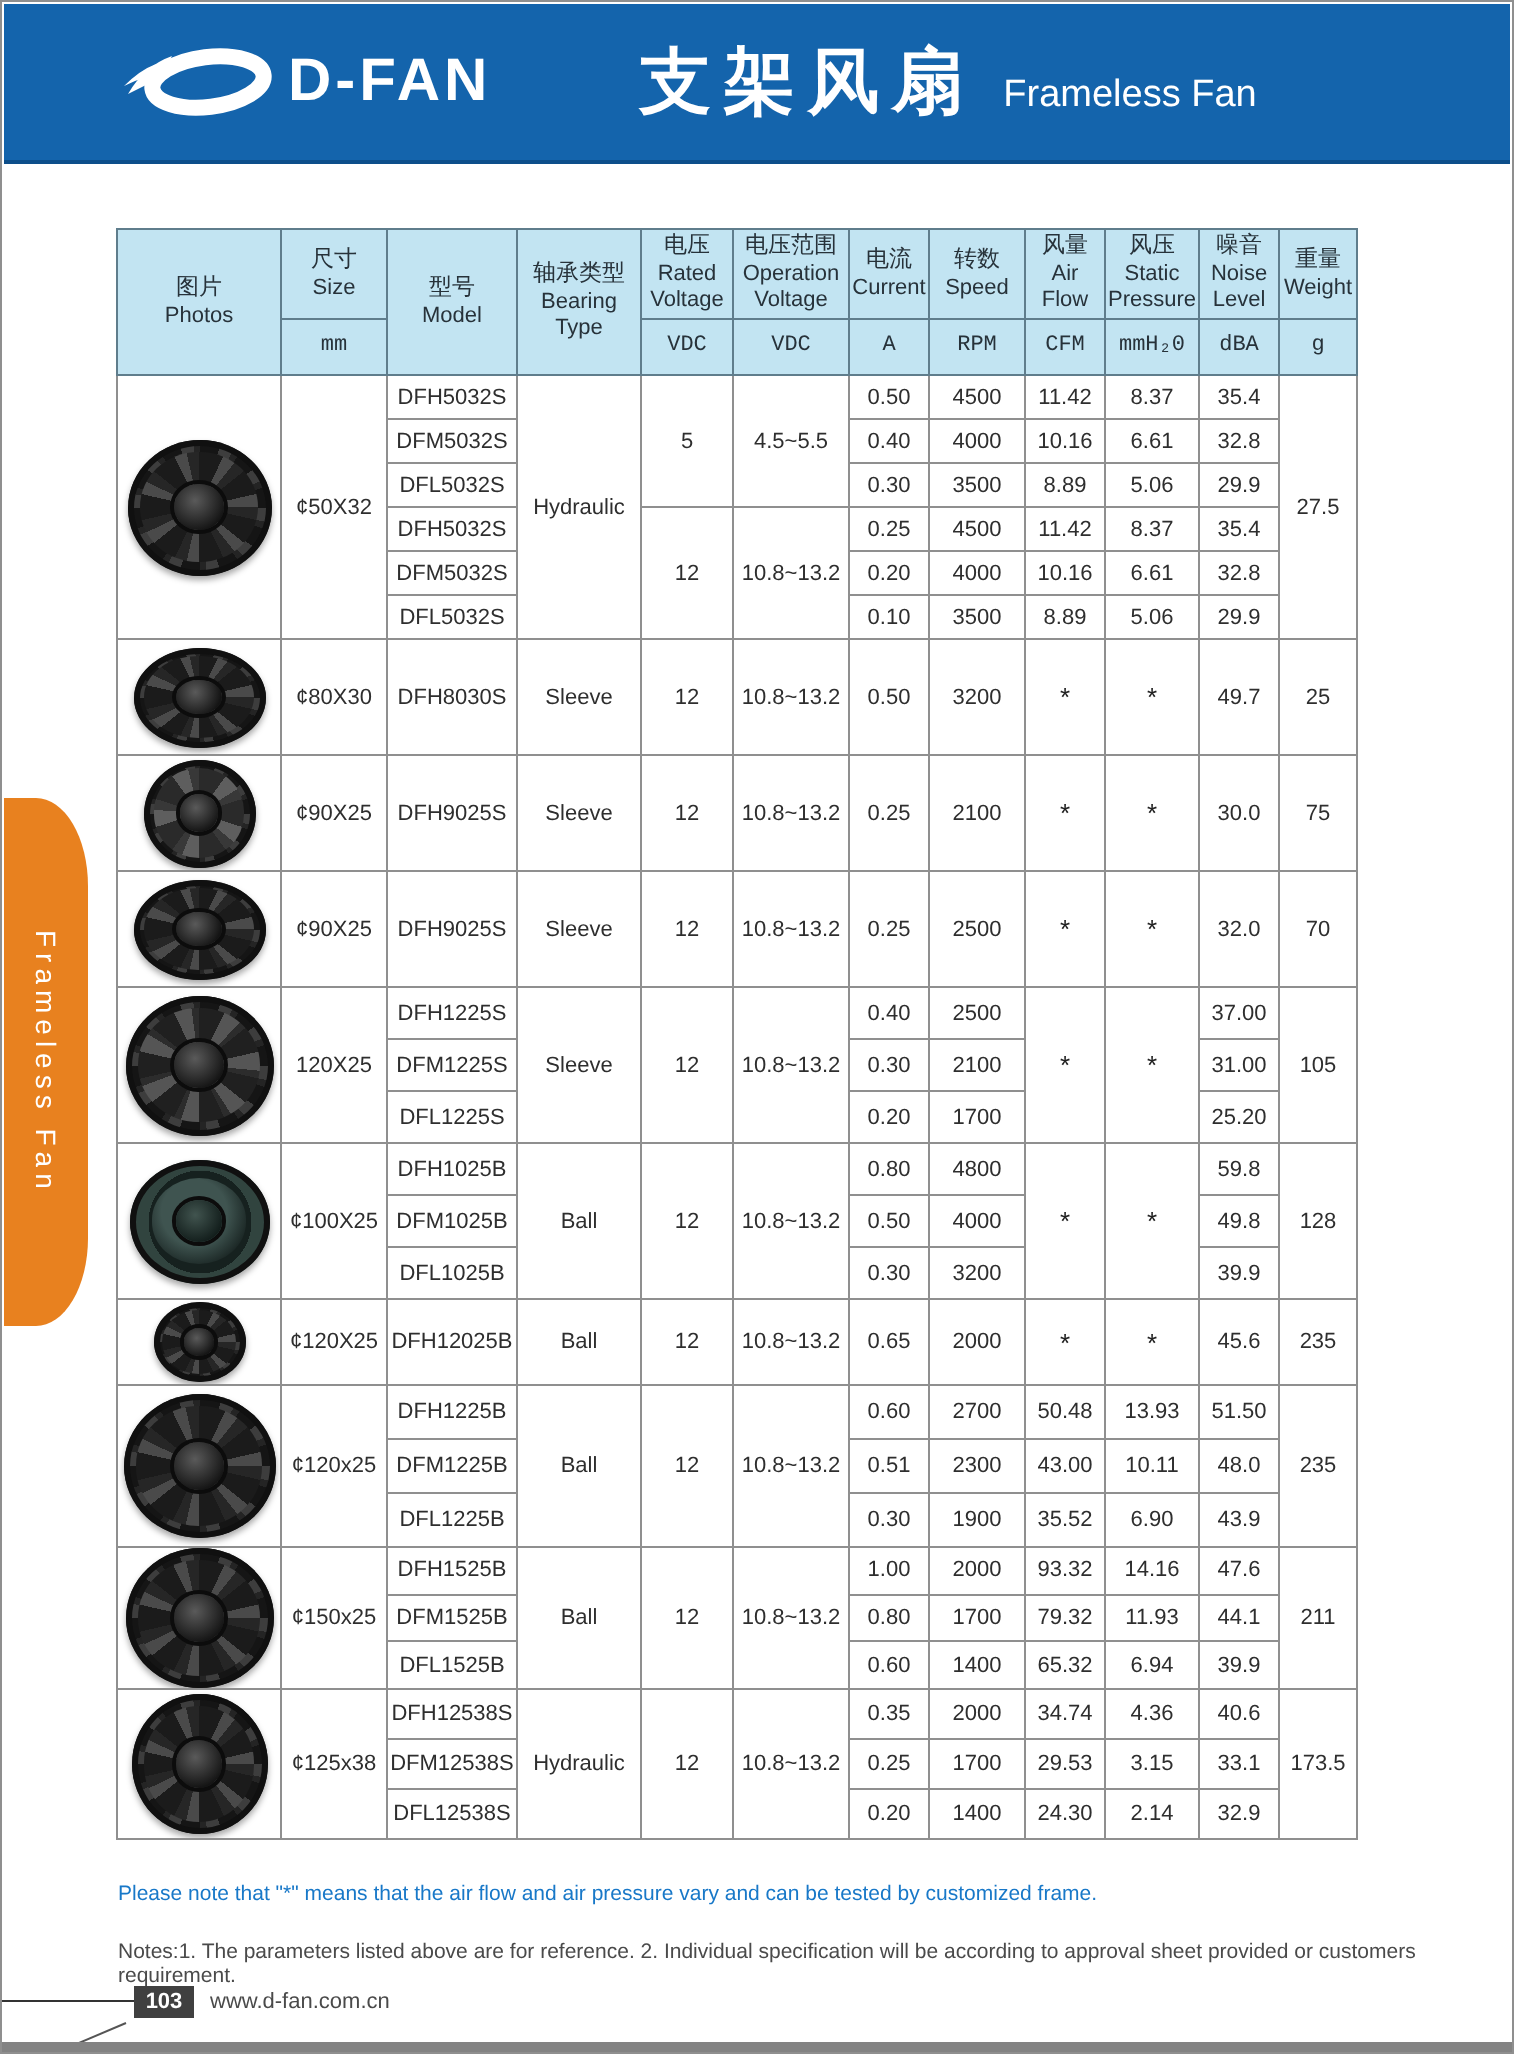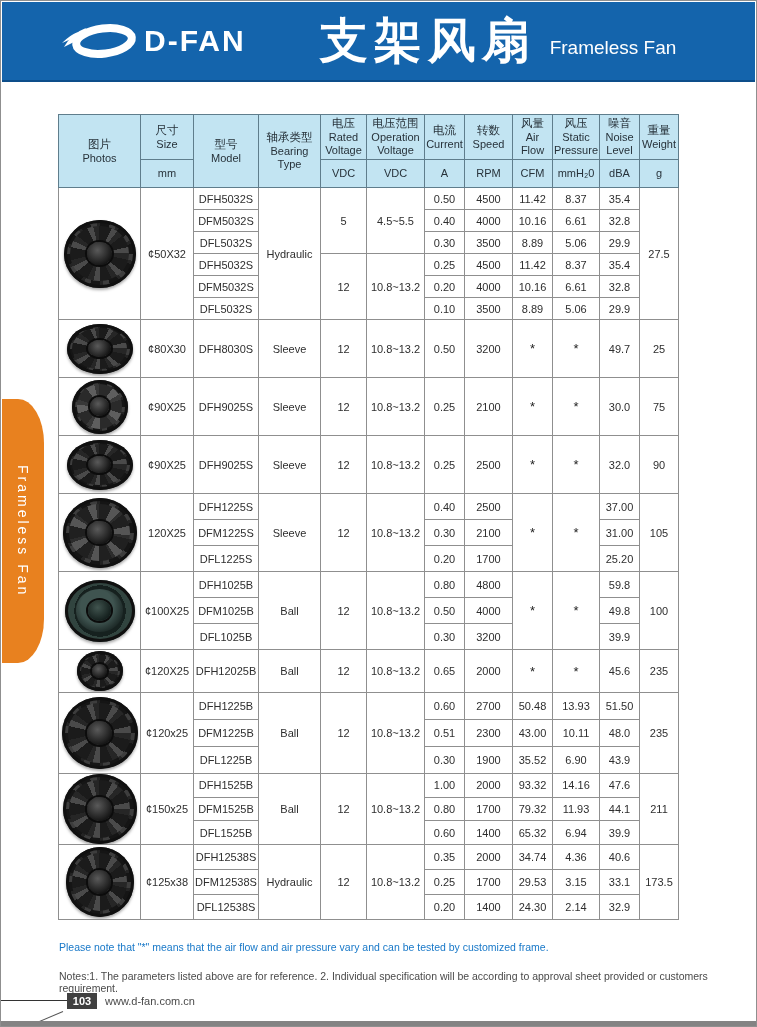--- a/index.html
+++ b/index.html
@@ -4,34 +4,34 @@
 <style>
   html,body{margin:0;padding:0;background:#e9e9e9;font-family:"Liberation Sans",sans-serif;}
   .page{position:relative;width:757px;height:1027px;background:#fff;border:1px solid #8f8f8f;
         box-sizing:border-box;overflow:hidden;margin:0 auto;}
   
   .hdr{position:absolute;left:1px;top:1px;right:1px;height:78px;background:#1464AC;
        border-bottom:2px solid #0d4e8a;display:flex;align-items:center;}
   .logo-wrap{display:flex;align-items:center;margin-left:58px;text-align:right;}
   .logo-svg{display:block;}
   .logo-text{color:#fff;font-size:30px;font-weight:bold;letter-spacing:2px;margin-left:6px;}
-  .title-zh{color:#fff;font-size:48px;font-weight:600;margin-left:74px;letter-spacing:6px;white-space:nowrap;}
+  .title-zh{color:#fff;font-size:36px;font-weight:600;margin-left:74px;letter-spacing:6px;white-space:nowrap;}
   .title-en{color:#fff;font-size:19px;margin-left:14px;margin-top:14px;white-space:nowrap;}
   
   .side-tab{position:absolute;left:1px;top:398px;width:42px;height:264px;background:#E8811F;
             border-radius:0 26px 26px 0 / 0 44px 44px 0;display:flex;align-items:center;justify-content:center;}
   .side-tab span{writing-mode:vertical-rl;text-orientation:mixed;color:#fff;font-size:14px;letter-spacing:3px;}
   
   .spec{position:absolute;left:57px;top:113px;width:620px;border-collapse:collapse;table-layout:fixed;
         border:1px solid #3e3e3e;}
   .spec th,.spec td{border:1px solid #8f8f8f;text-align:center;vertical-align:middle;
         font-size:11px;color:#2e2e2e;padding:0;overflow:hidden;}
   .spec th{background:#C2E4F2;font-weight:normal;color:#27323a;line-height:1.22;border-color:#5f7d8c;}
   .spec th .zh{font-size:11.5px;}
-  .spec tr.hr1{height:45px;} .spec tr.hr2{height:28px;}
+  .spec tr.hr1{height:45px;} .spec tr.hr2{height:28px;font-family:Liberation Mono, monospace;}
   .spec tr.r22{height:22px;} .spec tr.r26{height:26px;} .spec tr.r27{height:27px;}
   .spec tr.r23{height:23px;} .spec tr.r25{height:25px;}
   .spec tr.r58{height:58px;padding-left:40px;} .spec tr.r43{height:43px;}
   .spec tr.blk td{border-top:1px solid #4a4a4a;}
   .spec td.star{font-size:13px;color:#222;}
   .unit{font-size:10.5px;}
   
   .fan{position:relative;margin:0 auto;border-radius:50%;
        background:repeating-conic-gradient(#151515 0deg 18deg,#3d3d3d 18deg 30deg,#242424 30deg 36deg);
        box-shadow:inset 0 0 0 3px #101010,0 2px 3px rgba(0,0,0,.35);}
@@ -232,21 +232,21 @@
         <td>¢90X25</td>
         <td>DFH9025S</td>
         <td>Sleeve</td>
         <td>12</td>
         <td>10.8~13.2</td>
         <td>0.25</td>
         <td>2500</td>
         <td class="star">*</td>
         <td class="star">*</td>
         <td>32.0</td>
-        <td>90</td>
+        <td>70</td>
       </tr>
 
       <tr class="r26 blk">
         <td rowspan="3">
             <div class="fan f5"></div>
           </td>
         <td rowspan="3">120X25</td>
         <td>DFH1225S</td>
         <td rowspan="3">Sleeve</td>
         <td rowspan="3">12</td>
@@ -278,21 +278,21 @@
         <td rowspan="3">¢100X25</td>
         <td>DFH1025B</td>
         <td rowspan="3">Ball</td>
         <td rowspan="3">12</td>
         <td rowspan="3">10.8~13.2</td>
         <td>0.80</td>
         <td>4800</td>
         <td rowspan="3" class="star">*</td>
         <td rowspan="3" class="star">*</td>
         <td>59.8</td>
-        <td rowspan="3">100</td>
+        <td rowspan="3">128</td>
       </tr>
       <tr class="r26">
         <td>DFM1025B</td>
         <td>0.50</td>
         <td>4000</td>
         <td>49.8</td>
       </tr>
       <tr class="r26">
         <td>DFL1025B</td>
         <td>0.30</td>

